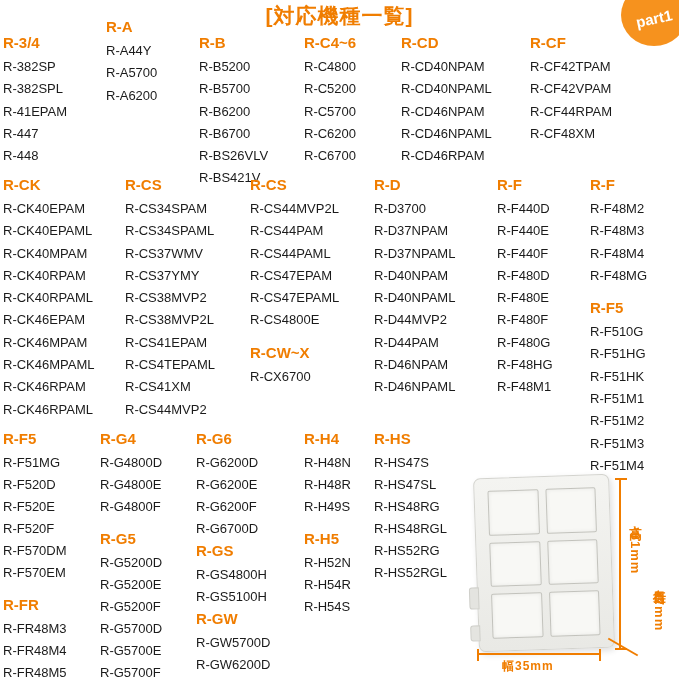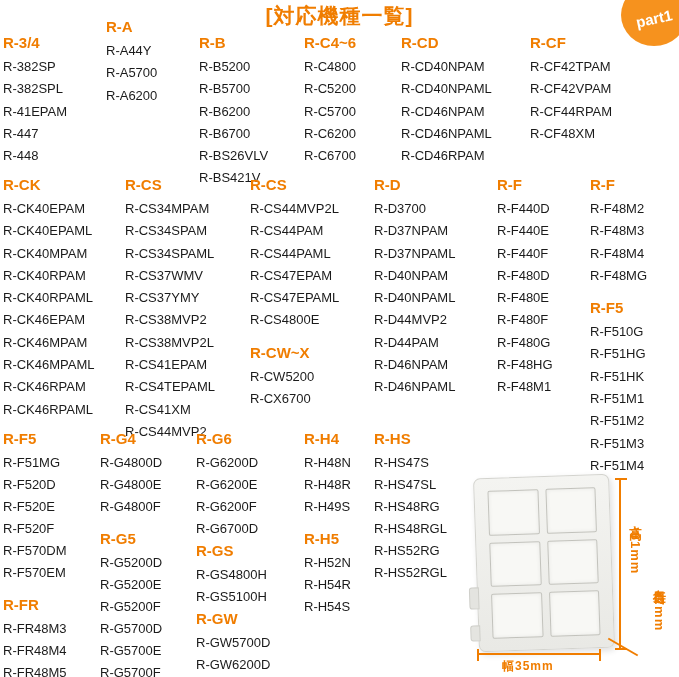--- a/index.html
+++ b/index.html
@@ -147,21 +147,20 @@
         <div class="model">R-CK46EPAM</div>
         <div class="model">R-CK46MPAM</div>
         <div class="model">R-CK46MPAML</div>
         <div class="model">R-CK46RPAM</div>
         <div class="model">R-CK46RPAML</div>
       </div>
     </div>
   <div class="col r2c2">
       <div class="block">
         <div class="ghead">R-CS</div>
-        <div class="model">R-CS34MPAM</div>
         <div class="model">R-CS34SPAM</div>
         <div class="model">R-CS34SPAML</div>
         <div class="model">R-CS37WMV</div>
         <div class="model">R-CS37YMY</div>
         <div class="model">R-CS38MVP2</div>
         <div class="model">R-CS38MVP2L</div>
         <div class="model">R-CS41EPAM</div>
         <div class="model">R-CS4TEPAML</div>
         <div class="model">R-CS41XM</div>
         <div class="model">R-CS44MVP2</div>
@@ -172,21 +171,20 @@
         <div class="ghead">R-CS</div>
         <div class="model">R-CS44MVP2L</div>
         <div class="model">R-CS44PAM</div>
         <div class="model">R-CS44PAML</div>
         <div class="model">R-CS47EPAM</div>
         <div class="model">R-CS47EPAML</div>
         <div class="model">R-CS4800E</div>
       </div>
       <div class="block">
         <div class="ghead">R-CW~X</div>
-        <div class="model">R-CW5200</div>
         <div class="model">R-CX6700</div>
       </div>
     </div>
   <div class="col r2c4">
       <div class="block">
         <div class="ghead">R-D</div>
         <div class="model">R-D3700</div>
         <div class="model">R-D37NPAM</div>
         <div class="model">R-D37NPAML</div>
         <div class="model">R-D40NPAM</div>

